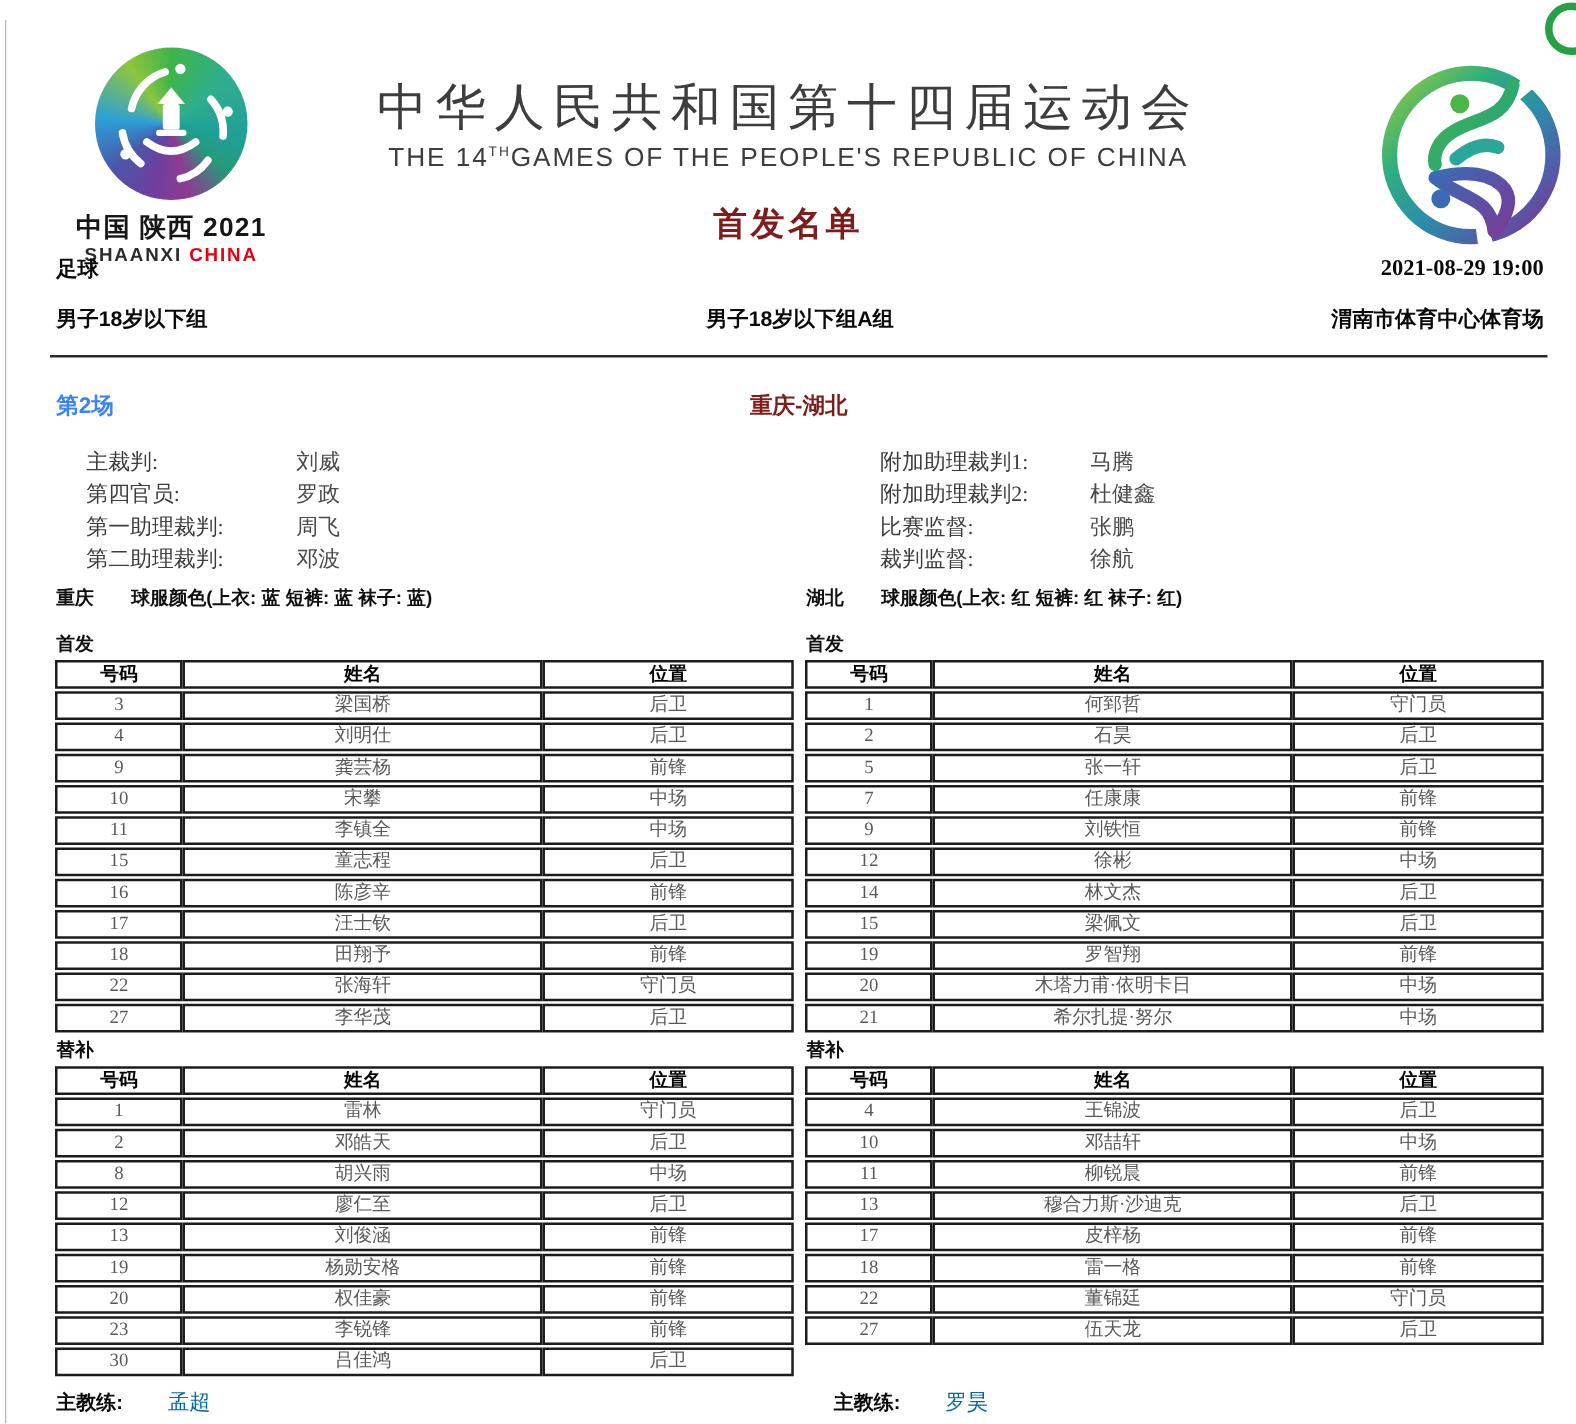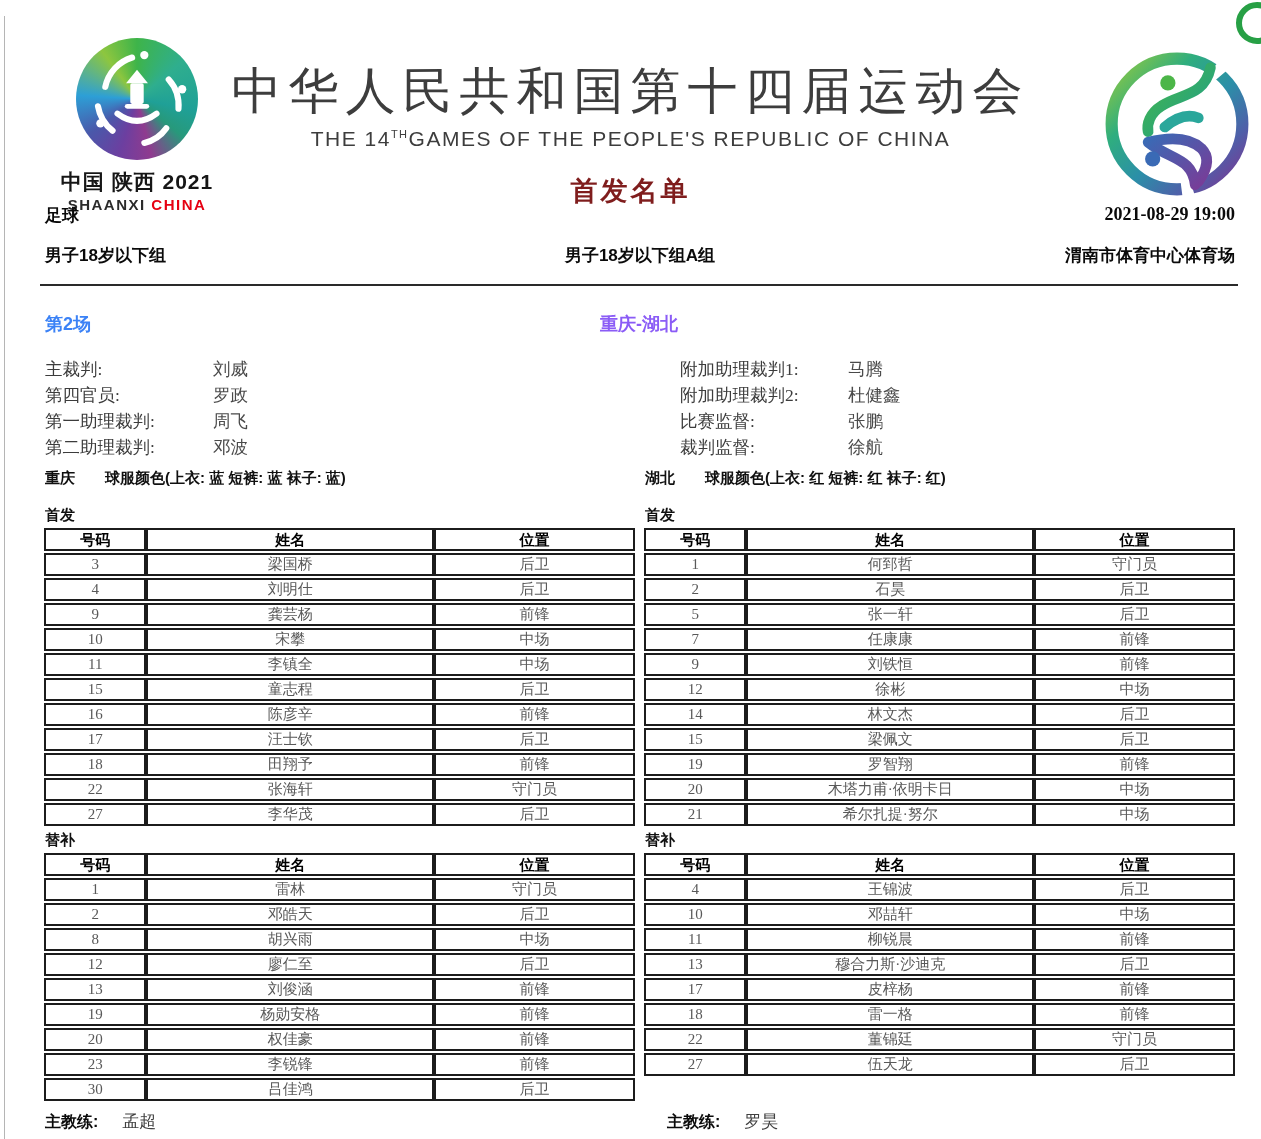--- a/index.html
+++ b/index.html
@@ -16,21 +16,21 @@
       #3eb44a 0%, #2fae8e 14%, #1fa097 28%, #27997b 36%, #8f3b8f 46%,
       #6c3fa0 55%, #4a58aa 65%, #2d9fd6 76%, #8dc63f 90%, #3eb44a 100%);}
   .emblem-wheel svg{position:absolute;left:0;top:0;width:100%;height:100%;}
   .logo-cn{margin-top:8px;font-family:"Liberation Sans",sans-serif;font-weight:700;
            font-size:21px;color:#161616;letter-spacing:1px;white-space:nowrap;}
   .logo-en{font-family:"Liberation Sans",sans-serif;font-weight:700;font-size:15px;
            letter-spacing:1.5px;color:#2b2b2b;white-space:nowrap;}
   .logo-en .red{color:#e60012;}
 
   .header-center{position:absolute;left:210px;right:210px;top:58px;text-align:center;}
-  .main-title{font-family:"Liberation Sans",sans-serif;font-weight:400;font-size:50px;
+  .main-title{font-family:"Liberation Sans",sans-serif;font-weight:400;font-size:40px;
               letter-spacing:7px;color:#3d3d3d;white-space:nowrap;}
   .sub-title{margin-top:2px;font-family:"Liberation Sans",sans-serif;font-weight:400;
              font-size:21px;letter-spacing:1.5px;color:#3d3d3d;white-space:nowrap;}
   .sub-title sup{font-size:11px;}
   .doc-title{margin-top:22px;font-family:"Liberation Sans",sans-serif;font-weight:700;
              font-size:27px;color:#7f1d1d;letter-spacing:3px;}
   .logo-right{position:absolute;right:8px;top:48px;width:152px;height:152px;}
   .logo-right svg{width:100%;height:100%;}
 
   
@@ -39,26 +39,26 @@
   .meta-b{font-family:"Liberation Sans",sans-serif;font-weight:700;font-size:17px;color:#0a0a0a;}
   .meta-date{font-family:"Liberation Serif",serif;font-weight:700;font-size:18px;color:#0a0a0a;}
   .meta-center{justify-self:center;}
   .meta-right{justify-self:end;}
   .rule{position:absolute;left:40px;right:23px;top:284px;border-top:2px solid #2a2a2a;}
 
   
   .match-no{position:absolute;left:45px;top:312px;font-family:"Liberation Sans",sans-serif;
             font-weight:700;font-size:18px;color:#3b82f6;}
   .match-fixture{position:absolute;left:600px;top:312px;font-family:"Liberation Sans",sans-serif;
-            font-weight:700;font-size:18px;color:#8b5cf6;text-align:center;}
+            font-weight:700;font-size:18px;color:#7f1d1d;text-align:center;}
   .off-box{position:absolute;top:356px;font-size:17.5px;color:#3c3c3c;}
   .off-box.left{left:45px;}
   .off-box.right{left:680px;}
   .off-row{height:26px;line-height:26px;white-space:nowrap;}
-  .off-label{display:inline-block;width:168px;}
+  .off-label{display:inline-block;width:168px;margin-left:24px;}
   .off-name{color:#4a4a4a;}
 
   
   .kit-line{position:absolute;top:469px;font-family:"Liberation Sans",sans-serif;
             font-weight:700;font-size:15px;color:#101010;white-space:nowrap;}
   .kit-line.left{left:45px;text-align:right;}
   .kit-line.right{left:645px;}
   .kit-line .team{margin-right:30px;}
 
   
@@ -77,21 +77,21 @@
   table.squad td{font-family:"Liberation Serif",serif;font-size:15px;color:#595959;}
   table.squad th:nth-child(1), table.squad td:nth-child(1){width:17%;}
   table.squad th:nth-child(2), table.squad td:nth-child(2){width:49%;}
   table.squad th:nth-child(3), table.squad td:nth-child(3){width:34%;}
 
   
   .coach{position:absolute;top:1110px;white-space:nowrap;}
   .coach.left{left:45px;}
   .coach.right{left:667px;}
   .coach-label{font-family:"Liberation Sans",sans-serif;font-weight:700;font-size:16px;color:#0a0a0a;}
-  .coach-name{margin-left:24px;font-size:17px;color:#404040;}
+  .coach-name{margin-left:36px;font-size:17px;color:#0369a1;}
 </style>
 </head>
 <body>
 
 <div class="page">
   <div class="edge-line"></div>
   <div class="corner-dot"></div>
 
   <div class="logo-left">
     <div class="emblem-wheel">

